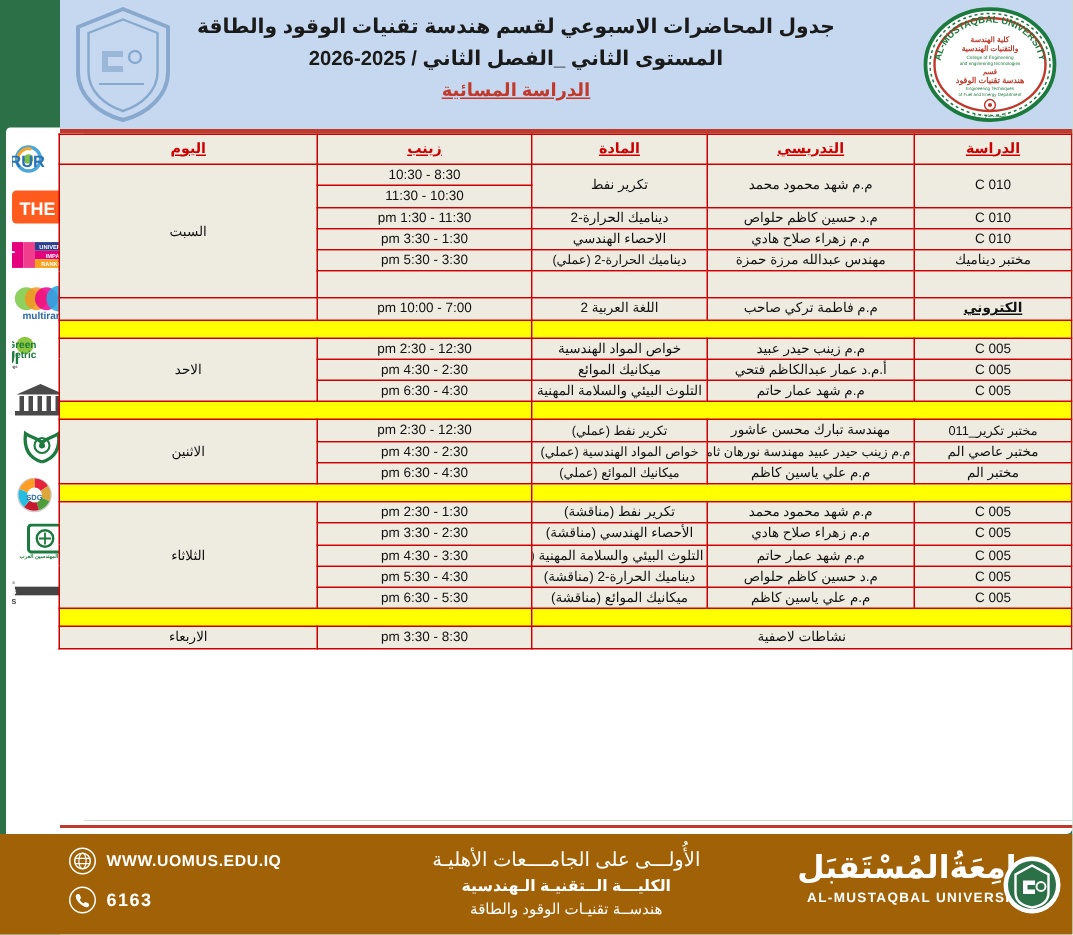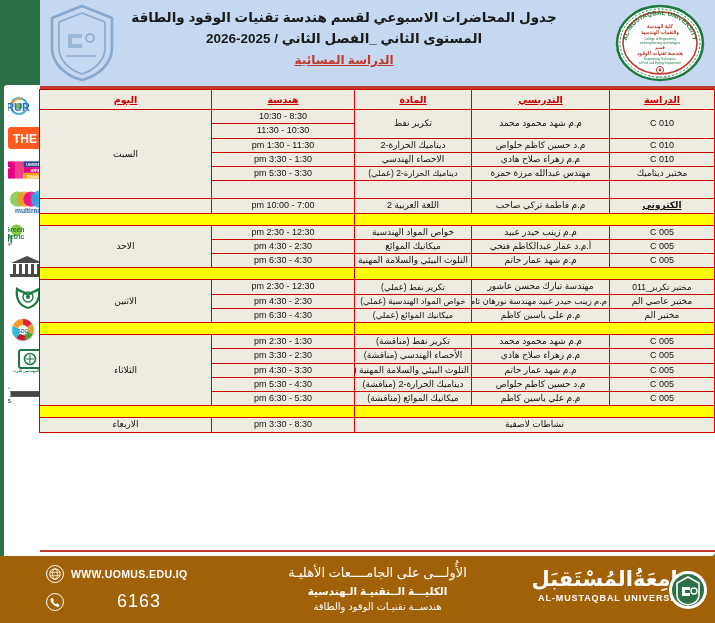--- a/index.html
+++ b/index.html
@@ -70,21 +70,21 @@
   td.blank{background:#eeece1;height:15px;}
 
   
   .footer{position:absolute;left:0;top:556px;width:715px;height:67px;background:#a16207;}
   .footer-inner{position:relative;width:715px;height:67px;}
   .f-contact{position:absolute;right:auto;left:46px;top:9px;width:190px;color:#fff;direction:ltr;text-align:left;}
   .f-row{display:flex;align-items:center;gap:7px;margin-bottom:8px;}
   .f-ico{width:16px;height:16px;border:1.4px solid #fff;border-radius:50%;
     display:flex;align-items:center;justify-content:center;font-size:6px;color:#fff;font-weight:bold;flex:none;}
   .f-txt{font-size:10.5px;font-weight:bold;letter-spacing:.4px;}
-  .f-phone{font-size:18px;font-weight:normal;letter-spacing:1px;margin-left:46px;}
+  .f-phone{font-size:12px;font-weight:bold;letter-spacing:1px;}
   .f-center{position:absolute;left:250px;top:7px;width:255px;text-align:center;color:#fff;}
   .fc1{font-size:13px;font-weight:normal;line-height:1.5;}
   .fc2{font-size:10.5px;font-weight:bold;line-height:1.55;}
   .fc3{font-size:10px;font-weight:normal;line-height:1.55;}
   .f-brand{position:absolute;left:520px;top:12px;width:185px;text-align:center;color:#fff;}
   .fb-ar{font-size:21px;font-weight:bold;line-height:1;}
   .fb-en{font-size:9px;font-weight:bold;letter-spacing:.9px;margin-top:4px;}
   .f-seal{position:absolute;left:668px;top:14px;width:40px;height:40px;}
 
   .footer-topline{position:absolute;left:40px;top:550px;width:675px;height:2px;background:#c0392b;}
@@ -255,21 +255,21 @@
           <col class="c-teacher">
           <col class="c-subject">
           <col class="c-time">
           <col class="c-day">
       </colgroup>
       <thead>
         <tr>
           <th>الدراسة</th>
           <th>التدريسي</th>
           <th>المادة</th>
-          <th>هندسة</th>
+          <th>زينب</th>
           <th>اليوم</th>
         </tr>
       </thead>
       <tbody>
 
         <tr>
           <td class="hall" rowspan="2">C 010</td>
           <td rowspan="2">م.م شهد محمود محمد</td>
           <td rowspan="2">تكرير نفط</td>
           <td>8:30 - 10:30</td>

